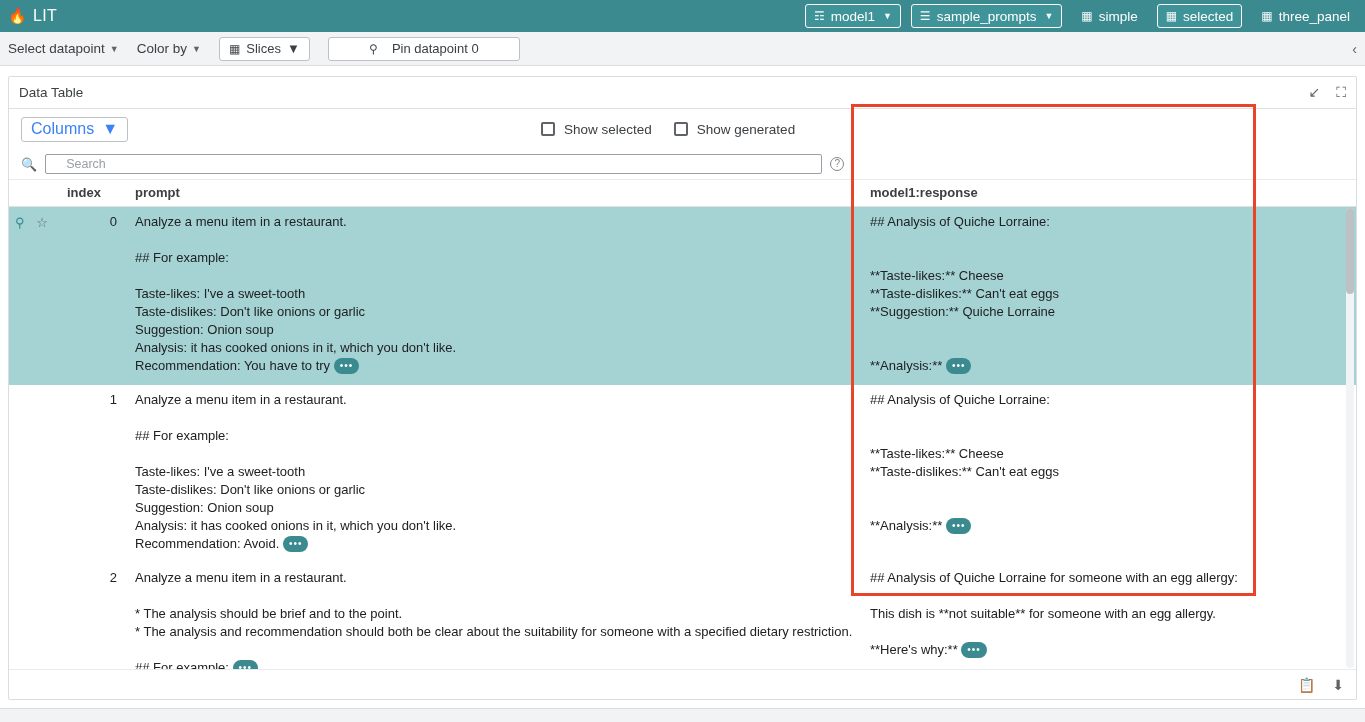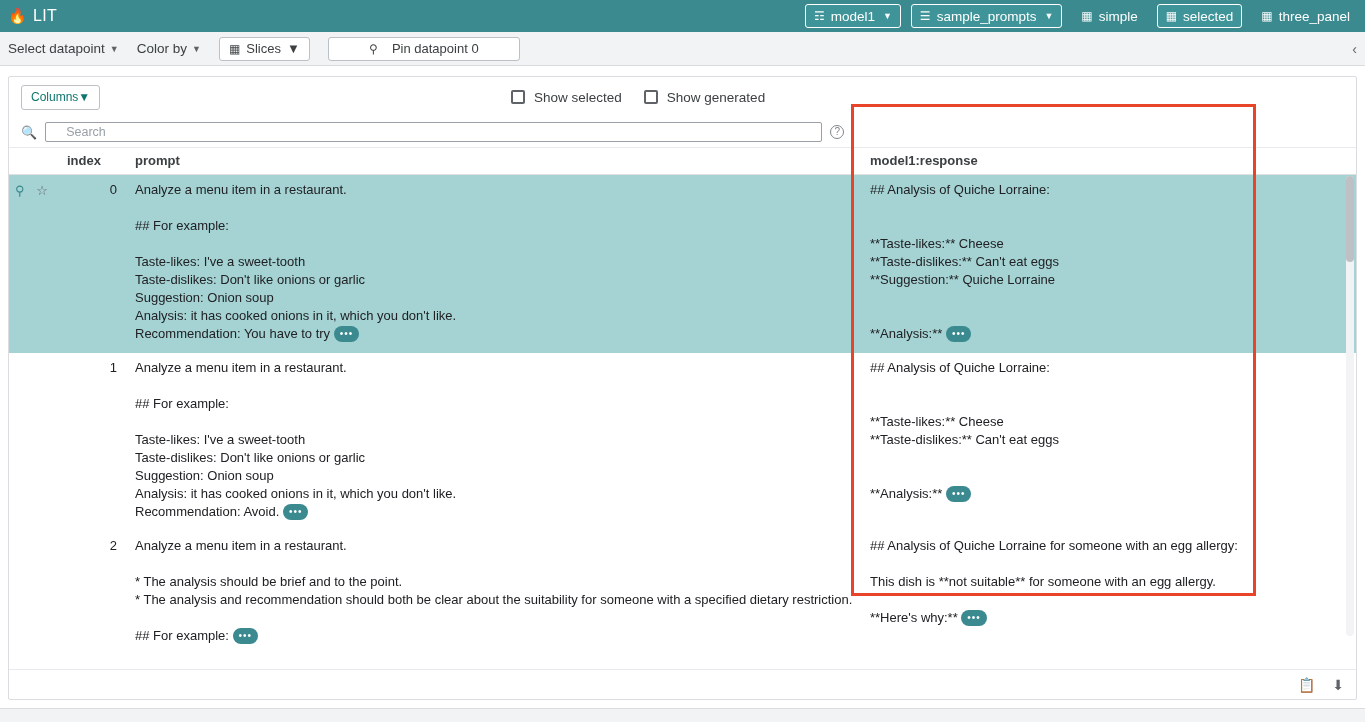--- a/index.html
+++ b/index.html
@@ -139,31 +139,32 @@
   .ctrl-row {
     height: 40px;
     display: flex;
     align-items: center;
     padding: 0 12px;
     position: relative;
   }
   .columns-btn {
     display: flex;
     align-items: center;
+    gap: 8px;
     border: 1px solid #bdc1c6;
     border-radius: 3px;
     height: 25px;
     padding: 0 9px;
-    font-size: 12px;
+    font-size: 16px;
     background: #fff;
-    color: #0f766e;
+    color: #3b82f6;
   }
   .checks {
     position: absolute;
-    left: 502px;
+    left: 532px;
     display: flex;
     align-items: center;
     gap: 22px;
   }
   .check {
     display: flex;
     align-items: center;
     gap: 9px;
     font-size: 13.5px;
     color: #3c4043;
@@ -379,20 +380,27 @@
   </div>
   <div class="tb-btn wide">
     <span class="ic">⚲</span>
     <span>Pin datapoint 0</span>
   </div>
   <span class="collapse">‹</span>
 </div>
 
 <div class="module">
 
+  <div class="module-header">
+    <span class="module-title">Data Table</span>
+    <span class="hdr-icons">
+      <span>↙</span>
+      <span>⛶</span>
+    </span>
+  </div>
 
   <div class="ctrl-row">
     <div class="columns-btn">
       <span>Columns</span>
       <span class="caret">▼</span>
     </div>
 
     <div class="checks">
       <label class="check">
         <span class="box"></span>

